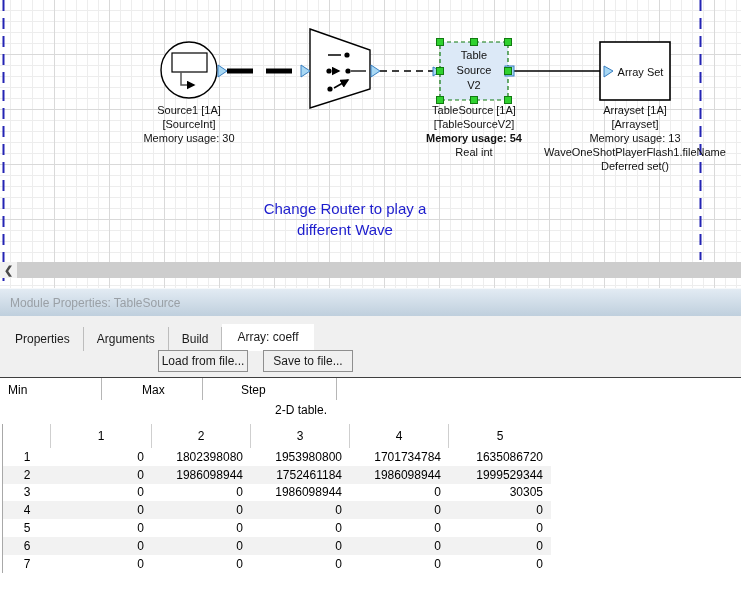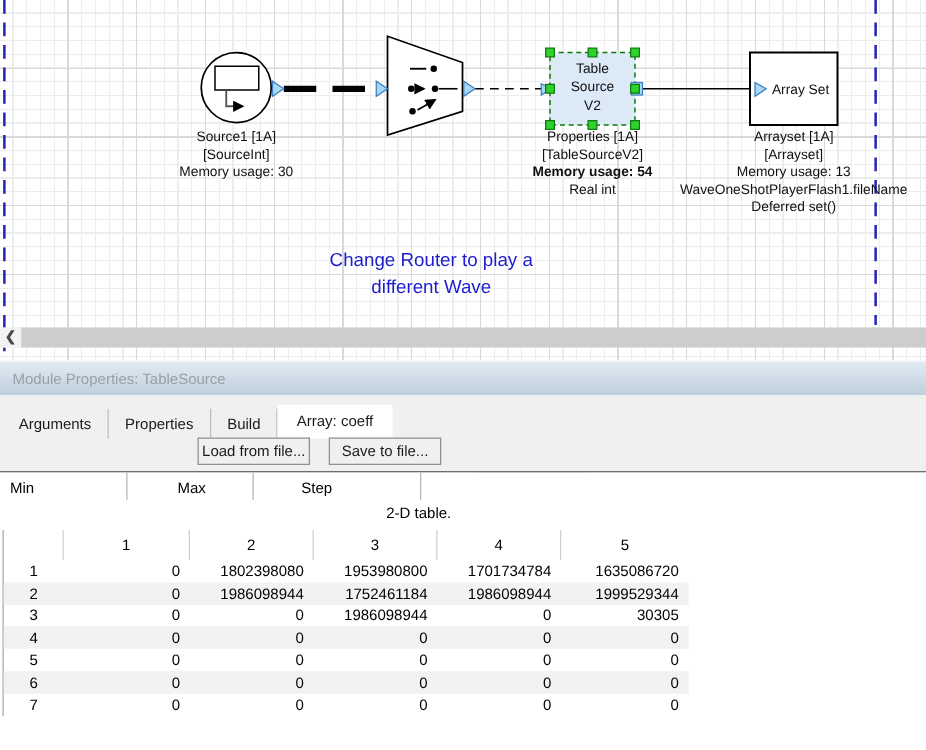--- a/index.html
+++ b/index.html
@@ -33,21 +33,21 @@
        border-right:1px solid #bdbdbd;}
   .tab:last-child{border-right:none;}
   .tab.active{background:#fff;height:27px;line-height:27px;margin-top:-3px;border-right:none;padding:0 15px;}
   .pbtn{position:absolute;height:22px;background:#f0f0f0;border:1px solid #8f8f8f;
         font-size:12px;color:#1a1a1a;text-align:center;line-height:20px;box-sizing:border-box;}
   .pbtn.disabled{background:#d6d6d6;border:1px solid #cfcfcf;color:#9e9e9e;}
   #darkline{position:absolute;left:0;top:377px;width:741px;height:1px;background:#3f3f3f;}
   #fieldhead{position:absolute;left:0;top:378px;width:741px;height:22px;background:#fff;}
   .fh{position:absolute;top:5px;font-size:12px;color:#000;}
   .vsep{position:absolute;top:378px;width:1px;height:22px;background:#b6b6b6;}
-  #caption{position:absolute;left:275px;top:403px;width:120px;text-align:center;font-size:12px;color:#000;}
+  #caption{position:absolute;left:275px;top:403px;width:120px;text-align:left;font-size:12px;color:#000;}
   
   #ctable{position:absolute;left:2px;top:424px;width:548px;border-left:1px solid #a8a8a8;font-size:12px;color:#000;}
   .thead,.trow{display:grid;grid-template-columns:48px 101px 99px 99px 99px 102px;}
   .thead{height:24px;}
   .hcell{display:flex;align-items:center;justify-content:center;border-right:1px solid #cfcfcf;}
   .hcell:last-child{border-right:none;}
   .trow{height:17.8px;}
   .trow.alt{background:#f2f2f2;}
   .cell{display:flex;align-items:center;}
   .cell.rowlab{justify-content:center;}
@@ -120,21 +120,21 @@
     <div>V2</div>
   </div>
   <div class="blockbody" style="left:613px;top:65px;width:55px;">Array Set</div>
 
   <div class="blocklabel" style="left:109px;top:103px;width:160px;">
     <div>Source1 [1A]</div>
     <div>[SourceInt]</div>
     <div>Memory usage: 30</div>
   </div>
   <div class="blocklabel" style="left:394px;top:103px;width:160px;">
-    <div>Properties [1A]</div>
+    <div>TableSource [1A]</div>
     <div>[TableSourceV2]</div>
     <div class="bold">Memory usage: 54</div>
     <div>Real int</div>
   </div>
   <div class="blocklabel" style="left:525px;top:103px;width:220px;">
     <div>Arrayset [1A]</div>
     <div>[Arrayset]</div>
     <div>Memory usage: 13</div>
     <div>WaveOneShotPlayerFlash1.fileName</div>
     <div>Deferred set()</div>
@@ -150,22 +150,22 @@
     <div class="thumb"></div>
   </div>
 </div>
 
 <div id="titlebar">
   <span>Module Properties: TableSource</span>
 </div>
 
 <div id="tabstrip">
   <div class="tabs">
+    <div class="tab">Properties</div>
     <div class="tab">Arguments</div>
-    <div class="tab">Properties</div>
     <div class="tab">Build</div>
     <div class="tab active">Array: coeff</div>
   </div>
   <div class="pbtn" style="left:142px;top:34px;width:90px;margin-left:16px;">Load from file...</div>
   <div class="pbtn" style="left:263px;top:34px;width:90px;">Save to file...</div>
   <div class="pbtn disabled" style="left:381px;top:35px;width:90px;margin-top:27px;">Apply</div>
 </div>
 
 <div id="darkline"></div>
 

